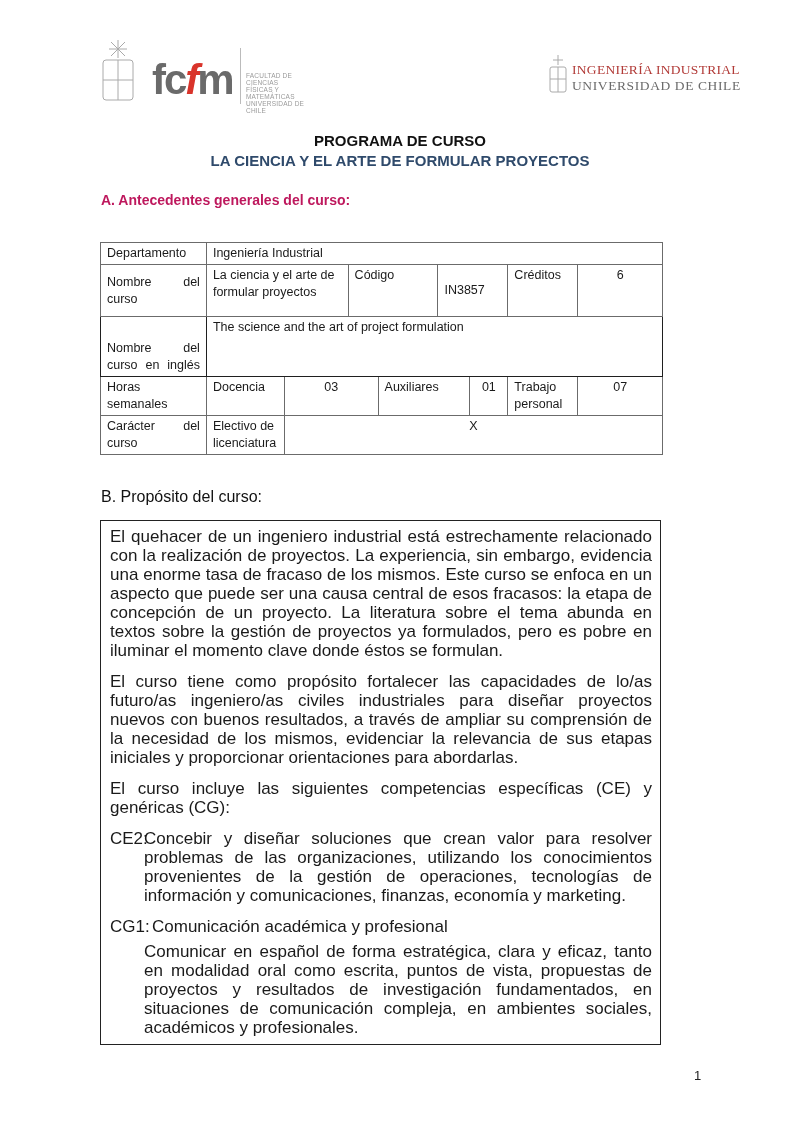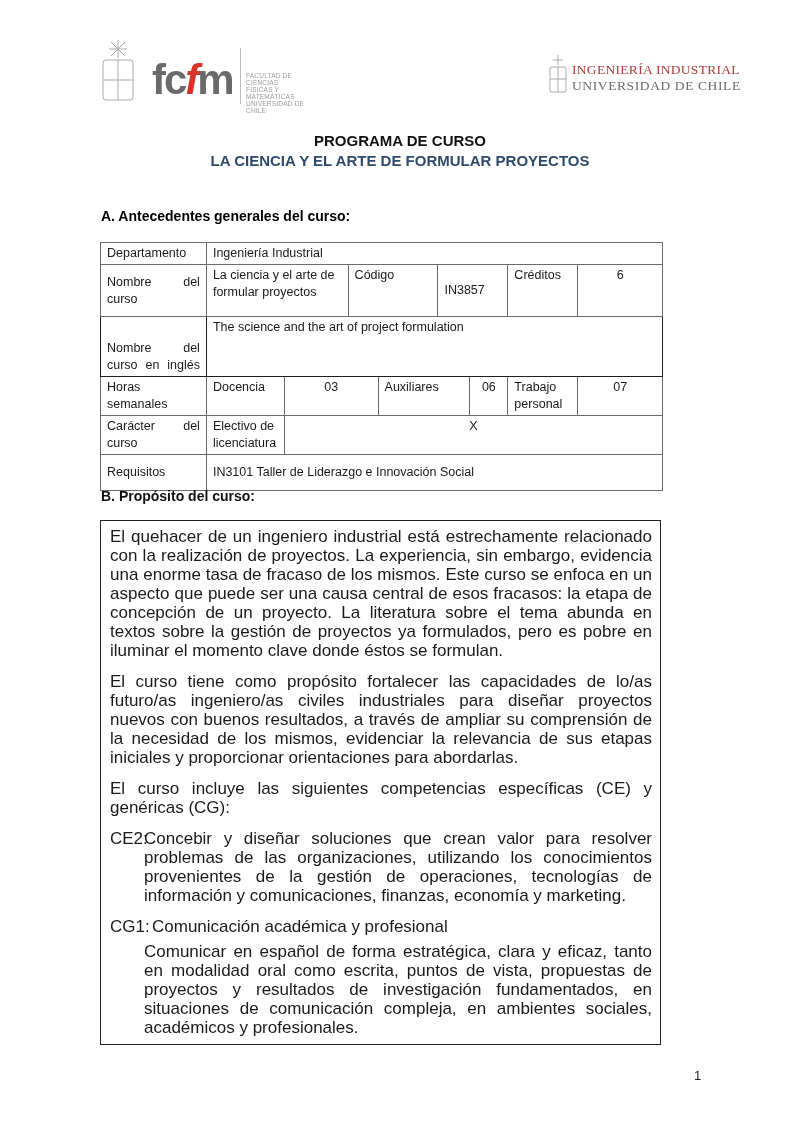--- a/index.html
+++ b/index.html
@@ -10,22 +10,22 @@
   .fcfm .f2 { color: #d9342b; font-style: italic; }
   .fcfm-sep { position: absolute; left: 140px; top: 10px; width: 1px; height: 56px; background: #bbb; }
   .fcfm-sub { position: absolute; left: 146px; top: 34px; font-size: 6.5px; line-height: 7px; color: #9a9a9a; text-transform: uppercase; letter-spacing: 0.2px; }
   .logo-right { position: absolute; left: 548px; top: 54px; width: 175px; height: 40px; }
   .crest2 { position: absolute; left: 0; top: 0; width: 20px; height: 40px; }
   .ii-title { position: absolute; left: 24px; top: 8px; font-family: "Liberation Serif", serif; font-size: 13.5px; color: #b23b38; letter-spacing: 0.3px; white-space: nowrap; }
   .ii-sub { position: absolute; left: 24px; top: 24px; font-family: "Liberation Serif", serif; font-size: 13.5px; color: #6b6b6b; letter-spacing: 0.6px; white-space: nowrap; }
 
   .title1 { position: absolute; left: 0; width: 800px; top: 132px; text-align: center; font-size: 15px; font-weight: bold; color: #111; }
   .title2 { position: absolute; left: 0; width: 800px; top: 152px; text-align: center; font-size: 15px; font-weight: bold; color: #2f4a6b; }
-  .secA { position: absolute; left: 101px; top: 208px; font-size: 14px; font-weight: bold; color: #000000; }
-  .secB { position: absolute; left: 101px; top: 488px; font-size: 14px; font-weight: bold; color: #111; }
+  .secA { position: absolute; left: 101px; top: 192px; font-size: 14px; font-weight: bold; color: #be185d; }
+  .secB { position: absolute; left: 101px; top: 488px; font-size: 16px; font-weight: normal; color: #111; }
 
   table.info { position: absolute; left: 100px; top: 226px; width: 563px; border-collapse: collapse; font-size: 12.5px; margin-top: 16px; }
   table.info td { border: 1px solid #6b6b6b; padding: 2px 6px; vertical-align: top; line-height: 17px; }
   table.info tr.tall td { border-color: #1f1f1f; }
   .just { text-align: justify; text-align-last: justify; }
   .center { text-align: center; }
   .italic { }
 
   .box { position: absolute; left: 100px; top: 520px; width: 561px; height: 525px; border: 1.5px solid #222; box-sizing: border-box; padding: 6px 8px 0 9px; font-size: 17px; line-height: 19px; }
   .box p { margin: 0 0 12px 0; text-align: justify; }
@@ -106,32 +106,28 @@
   </tr>
   <tr class="tall" style="height:60px">
     <td class="just" style="vertical-align:bottom">Nombre del curso en inglés</td>
     <td colspan="8" class="italic">The science and the art of project formulation</td>
   </tr>
   <tr>
     <td>Horas semanales</td>
     <td>Docencia</td>
     <td colspan="2" class="center">03</td>
     <td colspan="2">Auxiliares</td>
-    <td class="center">06</td>
+    <td class="center">01</td>
     <td>Trabajo personal</td>
     <td class="center">07</td>
   </tr>
   <tr>
     <td class="just">Carácter del curso</td>
     <td>Electivo de licenciatura</td>
     <td colspan="7" class="center">X</td>
-  </tr>
-  <tr style="height:36px">
-    <td style="vertical-align:middle">Requisitos</td>
-    <td colspan="8" style="vertical-align:middle">IN3101 Taller de Liderazgo e Innovación Social</td>
   </tr>
 </tbody>
   </table>
 
 <div class="secB">B. Propósito del curso:</div>
 
 <div class="box">
   <p>El quehacer de un ingeniero industrial está estrechamente relacionado con la realización de proyectos. La experiencia, sin embargo, evidencia una enorme tasa de fracaso de los mismos. Este curso se enfoca en un aspecto que puede ser una causa central de esos fracasos: la etapa de concepción de un proyecto. La literatura sobre el tema abunda en textos sobre la gestión de proyectos ya formulados, pero es pobre en iluminar el momento clave donde éstos se formulan.</p>
   <p>El curso tiene como propósito fortalecer las capacidades de lo/as futuro/as ingeniero/as civiles industriales para diseñar proyectos nuevos con buenos resultados, a través de ampliar su comprensión de la necesidad de los mismos, evidenciar la relevancia de sus etapas iniciales y proporcionar orientaciones para abordarlas.</p>
   <p>El curso incluye las siguientes competencias específicas (CE) y genéricas (CG):</p>

